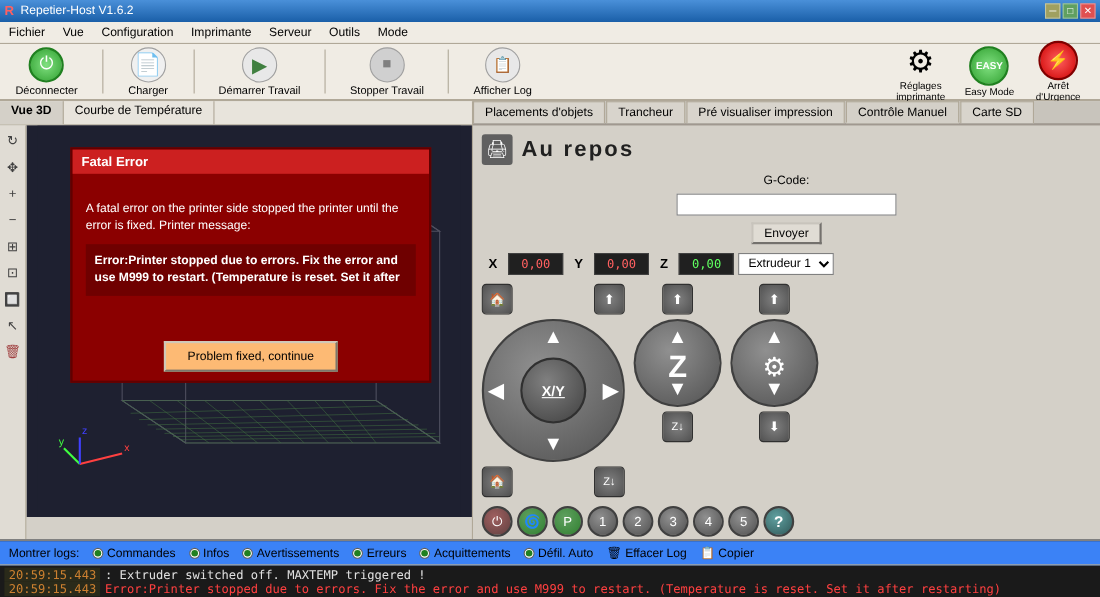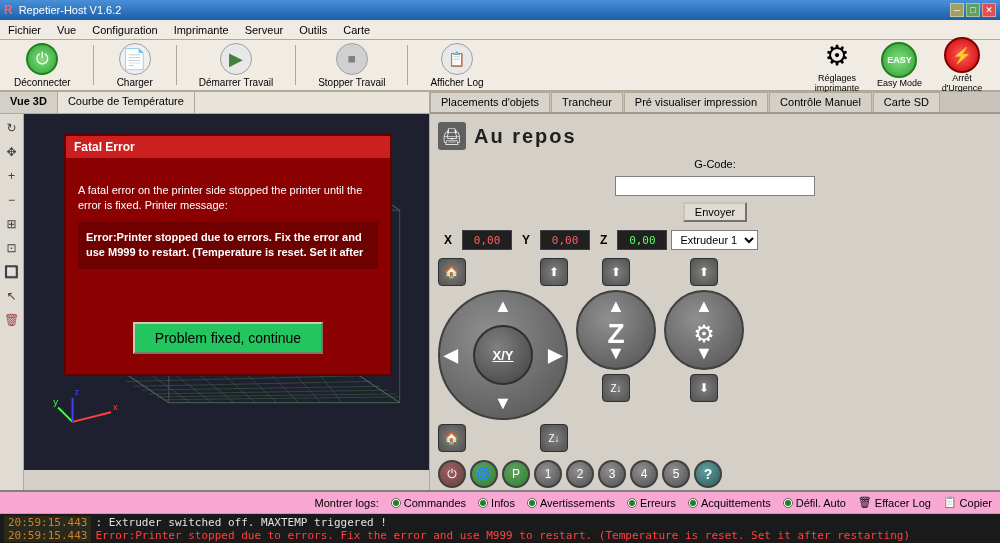--- a/index.html
+++ b/index.html
@@ -46,21 +46,21 @@
     .left-tab { padding: 3px 10px; font-size: 11px; cursor: pointer; border-right: 1px solid #b0a898; }
     .left-tab.active { background: #d4d0c8; font-weight: bold; }
     #view-toolbar { position: absolute; left: 0; top: 0; width: 24px; height: 100%; background: #e0dcd4; border-right: 1px solid #b0a898; display: flex; flex-direction: column; align-items: center; padding: 4px 0; gap: 4px; z-index: 10; }
     .view-tool { width: 20px; height: 20px; display: flex; align-items: center; justify-content: center; cursor: pointer; font-size: 12px; color: #404040; }
     
     
     #error-dialog { position: absolute; left: 40px; top: 20px; width: 328px; background: #8b0000; border: 2px solid #600000; padding: 0; z-index: 100; }
     #error-title { background: #cc2020; padding: 4px 8px; font-weight: bold; color: white; font-size: 12px; }
     #error-body { padding: 25px 12px; color: white; font-size: 11px; line-height: 1.4; }
     #error-message { background: rgba(0,0,0,0.2); padding: 8px; margin: 8px 0; color: white; font-size: 11px; font-weight: bold; line-height: 1.4; }
-    #error-btn { display: block; margin: 20px auto; padding: 6px 20px; background: #22c55e; border: 2px outset #d0c8b8; cursor: pointer; font-size: 14px; color: #000; }
+    #error-btn { display: block; margin: 8px auto; padding: 6px 20px; background: #fdba74; border: 2px outset #d0c8b8; cursor: pointer; font-size: 11px; color: #000; }
 
     
     #right-panel { flex: 1; background: #d4d0c8; display: flex; flex-direction: column; }
 
     
     #tab-row { background: #c8c4bc; height: 22px; display: flex; border-bottom: 2px solid #a09890; }
     .main-tab { padding: 3px 10px; font-size: 11px; cursor: pointer; border: 1px solid #b0a898; border-bottom: none; background: #d8d4cc; margin-right: 1px; }
     .main-tab.active { background: #d4d0c8; border-bottom: 1px solid #d4d0c8; font-weight: normal; }
 
     
@@ -126,21 +126,21 @@
     .slider-icon { width: 22px; height: 22px; display: flex; align-items: center; justify-content: center; font-size: 14px; }
     .slider-label { width: 80px; font-size: 10px; }
     .slider-track { flex: 1; height: 16px; background: #606060; border: 1px solid #404040; position: relative; border-radius: 2px; overflow: hidden; }
     .slider-fill { height: 100%; background: linear-gradient(to right, #4040a0, #8080e0); }
     .slider-value { width: 30px; font-size: 10px; text-align: center; }
     .slider-spinner { display: flex; flex-direction: column; }
     .spin-btn { width: 14px; height: 8px; background: #d0ccc4; border: 1px outset #b8b4ac; cursor: pointer; display: flex; align-items: center; justify-content: center; font-size: 8px; line-height: 1; }
 
     
     #bottom-area { height: 100px; background: #1a1a1a; border-top: 2px solid #808080; display: flex; flex-direction: column; }
-    #log-toolbar { background: #f9a8d4; height: 22px; display: flex; align-items: center; padding: 0 8px; gap: 12px; border-bottom: 1px solid #b0a898; justify-content: flex-end; }
+    #log-toolbar { background: #3b82f6; height: 22px; display: flex; align-items: center; padding: 0 8px; gap: 12px; border-bottom: 1px solid #b0a898; }
     .log-filter { display: flex; align-items: center; gap: 3px; font-size: 11px; cursor: pointer; }
     .radio-dot { width: 10px; height: 10px; border-radius: 50%; border: 1px solid #606060; background: white; display: flex; align-items: center; justify-content: center; }
     .radio-dot.active::after { content: ''; width: 6px; height: 6px; border-radius: 50%; background: #208020; display: block; }
     .log-action { display: flex; align-items: center; gap: 3px; font-size: 11px; cursor: pointer; }
     #log-content { flex: 1; overflow-y: auto; padding: 2px 4px; }
     .log-line { font-family: monospace; font-size: 11px; display: flex; gap: 4px; }
     .log-time { color: #cc8030; background: #2a2a1a; padding: 0 4px; min-width: 80px; }
     .log-msg { color: #e0e0e0; }
     .log-msg.error { color: #ff4040; }
 
@@ -162,21 +162,21 @@
   </div>
 </div>
 
 <div id="menu-bar">
   <span class="menu-item">Fichier</span>
   <span class="menu-item">Vue</span>
   <span class="menu-item">Configuration</span>
   <span class="menu-item">Imprimante</span>
   <span class="menu-item">Serveur</span>
   <span class="menu-item">Outils</span>
-  <span class="menu-item">Carte</span>
+  <span class="menu-item">Mode</span>
 </div>
 
 <div id="toolbar">
   <div class="toolbar-btn">
     <div class="icon-circle green">⏻</div>
     <label>Déconnecter</label>
   </div>
   <div class="toolbar-separator"></div>
   <div class="toolbar-btn">
     <div class="icon-circle doc">📄</div>

